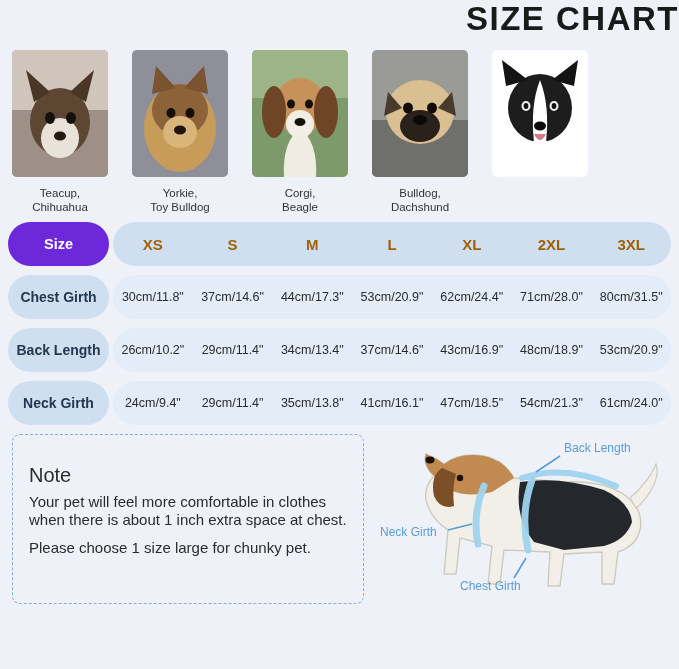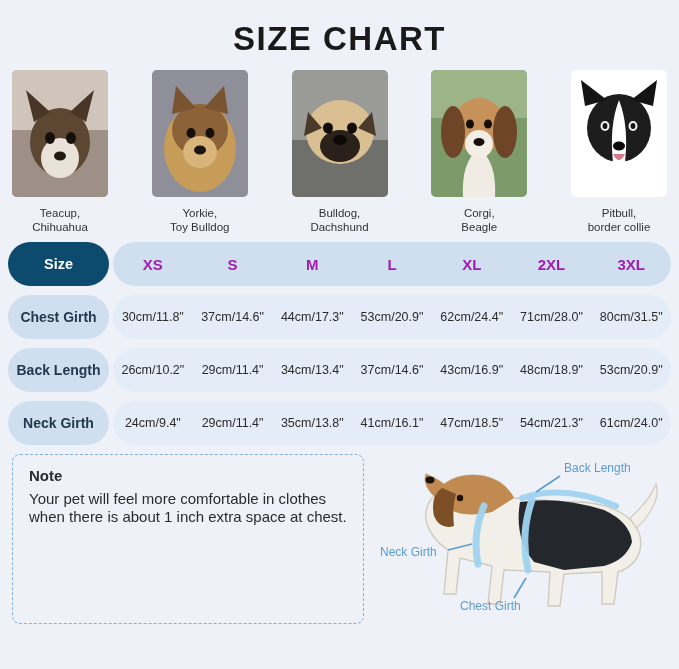--- a/index.html
+++ b/index.html
@@ -14,35 +14,34 @@
     color: #2b2b2b;
     overflow: hidden;
   }
   .page {
     position: relative;
     width: 679px;
     height: 669px;
     box-sizing: border-box;
   }
   .title {
-    text-align: center;
+    text-align: right;
     font-size: 33px;
     font-weight: bold;
     letter-spacing: 1.5px;
     color: #1a1a1a;
-    padding-top: 20px;
     padding-bottom: 12px;
   }
 
   
   .breed-row {
     display: flex;
-    justify-content: space-between;
+    justify-content: flex-start;
     padding: 0 12px;
-    gap: 8px;
+    gap: 24px;
   }
   .breed-cell {
     width: 96px;
     display: flex;
     flex-direction: column;
     align-items: center;
   }
   .photo {
     width: 96px;
     height: 127px;
@@ -78,39 +77,39 @@
     height: 44px;
     border-radius: 22px;
     display: flex;
     align-items: center;
     justify-content: center;
     font-size: 14.5px;
     font-weight: bold;
     flex: none;
   }
   .rowlabel.head {
-    background: #0c4a6e;
+    background: #6d28d9;
     color: #ffffff;
   }
   .rowlabel.sub {
     background: #cfdff0;
     color: #23384e;
     font-size: 14px;
   }
   .cells {
     display: flex;
     flex: 1;
     height: 44px;
     border-radius: 22px;
     align-items: center;
     margin-left: 4px;
   }
   .cells.head {
     background: #cfdff0;
-    color: #a21caf;
+    color: #a16207;
     font-weight: bold;
     font-size: 15px;
   }
   .cells.sub {
     background: #e4edf7;
     color: #2b2b2b;
     font-size: 12.5px;
   }
   .cell {
     flex: 1;
@@ -126,23 +125,24 @@
   }
   .note {
     width: 352px;
     border: 1.5px dashed #7fb0de;
     border-radius: 8px;
     padding: 12px 16px 10px 16px;
     box-sizing: border-box;
     min-height: 158px;
   }
   .note-title {
-    font-size: 15px;
-    font-weight: bold;
+    font-size: 20px;
+    font-weight: normal;
     margin-bottom: 6px;
+    margin-top: 17px;
   }
   .note-p {
     font-size: 15px;
     line-height: 18px;
     margin: 0 0 10px 0;
   }
   .diagram {
     flex: 1;
     position: relative;
   }
@@ -190,73 +190,71 @@
           <ellipse cx="48" cy="80" rx="6" ry="4.5" fill="#1c1410"></ellipse>
         </svg>
       </div>
       <div class="breed-label">Yorkie,
 Toy Bulldog</div>
     </div>
 
     <div class="breed-cell">
       <div class="photo">
         <svg viewBox="0 0 96 127" preserveAspectRatio="xMidYMid slice">
-          <rect width="96" height="127" fill="#9a9a96"></rect>
-          <rect y="70" width="96" height="57" fill="#6f6f6b"></rect>
-          <ellipse cx="48" cy="62" rx="34" ry="32" fill="#d9bf92"></ellipse>
-          <path d="M16 42 L12 66 L30 58 Z" fill="#4a3a2b"></path>
-          <path d="M80 42 L84 66 L66 58 Z" fill="#4a3a2b"></path>
-          <ellipse cx="48" cy="76" rx="20" ry="16" fill="#2a211a"></ellipse>
-          <ellipse cx="36" cy="58" rx="5" ry="5.5" fill="#120d09"></ellipse>
-          <ellipse cx="60" cy="58" rx="5" ry="5.5" fill="#120d09"></ellipse>
-          <ellipse cx="48" cy="70" rx="7" ry="5" fill="#0d0907"></ellipse>
-        </svg>
-      </div>
-      <div class="breed-label">Bulldog,
-Dachshund</div>
-    </div>
-
-    <div class="breed-cell">
-      <div class="photo">
-        <svg viewBox="0 0 96 127" preserveAspectRatio="xMidYMid slice">
           <rect width="96" height="127" fill="#7d9a6a"></rect>
           <rect y="0" width="96" height="48" fill="#9cb487"></rect>
           <ellipse cx="48" cy="56" rx="26" ry="28" fill="#c7915a"></ellipse>
           <ellipse cx="22" cy="62" rx="12" ry="26" fill="#6e4526"></ellipse>
           <ellipse cx="74" cy="62" rx="12" ry="26" fill="#6e4526"></ellipse>
           <path d="M48 78 Q30 92 32 127 L64 127 Q66 92 48 78 Z" fill="#f0ece4"></path>
           <ellipse cx="48" cy="74" rx="14" ry="14" fill="#f2eee6"></ellipse>
           <ellipse cx="39" cy="54" rx="4" ry="4.5" fill="#130e09"></ellipse>
           <ellipse cx="57" cy="54" rx="4" ry="4.5" fill="#130e09"></ellipse>
           <ellipse cx="48" cy="72" rx="5.5" ry="4" fill="#15100c"></ellipse>
         </svg>
       </div>
       <div class="breed-label">Corgi,
 Beagle</div>
+    </div>
+
+    <div class="breed-cell">
+      <div class="photo">
+        <svg viewBox="0 0 96 127" preserveAspectRatio="xMidYMid slice">
+          <rect width="96" height="127" fill="#9a9a96"></rect>
+          <rect y="70" width="96" height="57" fill="#6f6f6b"></rect>
+          <ellipse cx="48" cy="62" rx="34" ry="32" fill="#d9bf92"></ellipse>
+          <path d="M16 42 L12 66 L30 58 Z" fill="#4a3a2b"></path>
+          <path d="M80 42 L84 66 L66 58 Z" fill="#4a3a2b"></path>
+          <ellipse cx="48" cy="76" rx="20" ry="16" fill="#2a211a"></ellipse>
+          <ellipse cx="36" cy="58" rx="5" ry="5.5" fill="#120d09"></ellipse>
+          <ellipse cx="60" cy="58" rx="5" ry="5.5" fill="#120d09"></ellipse>
+          <ellipse cx="48" cy="70" rx="7" ry="5" fill="#0d0907"></ellipse>
+        </svg>
+      </div>
+      <div class="breed-label">Bulldog,
+Dachshund</div>
     </div>
 
     <div class="breed-cell">
       <div class="photo">
         <svg viewBox="0 0 96 127" preserveAspectRatio="xMidYMid slice">
           <rect width="96" height="127" fill="#ffffff"></rect>
           <ellipse cx="48" cy="58" rx="32" ry="34" fill="#1d1d1d"></ellipse>
           <path d="M14 36 L10 10 L36 30 Z" fill="#141414"></path>
           <path d="M82 36 L86 10 L60 30 Z" fill="#141414"></path>
           <path d="M48 30 Q38 56 42 92 L54 92 Q58 56 48 30 Z" fill="#ffffff"></path>
           <path d="M48 86 Q26 100 28 127 L68 127 Q70 100 48 86 Z" fill="#ffffff"></path>
           <ellipse cx="34" cy="56" rx="4.5" ry="5" fill="#f0f0f0"></ellipse>
           <ellipse cx="62" cy="56" rx="4.5" ry="5" fill="#f0f0f0"></ellipse>
           <ellipse cx="34" cy="56" rx="2.4" ry="3" fill="#141414"></ellipse>
           <ellipse cx="62" cy="56" rx="2.4" ry="3" fill="#141414"></ellipse>
           <ellipse cx="48" cy="76" rx="6" ry="4.5" fill="#0a0a0a"></ellipse>
           <path d="M42 84 Q48 96 54 84 Z" fill="#d77a88"></path>
         </svg>
       </div>
-      <div class="breed-label">Pitbull,
-border collie</div>
     </div>
 
 
   </div>
 
   <div class="table">
 
     <div class="trow">
       <div class="rowlabel head">Size</div>
       <div class="cells head">
@@ -309,20 +307,21 @@
       </div>
     </div>
 
   </div>
 
   <div class="bottom">
 
     <div class="note">
       <div class="note-title">Note</div>
       <p class="note-p">Your pet will feel more comfortable in clothes when there is about 1 inch extra space at chest.</p>
+      <p class="note-p">Please choose 1 size large for chunky pet.</p>
     </div>
 
     <div class="diagram">
       <svg viewBox="0 0 300 170" width="300" height="170">
 
         <path d="M70 42 Q58 30 62 20 Q72 24 80 30 Q96 18 120 22 Q140 26 150 44
                  L200 48 Q240 46 262 62 Q280 76 276 96 Q272 112 254 118
                  L250 150 L238 150 L238 118 L200 120 L196 152 L184 152 L186 118
                  L140 116 L136 150 L124 150 L128 112 L96 104 L92 140 L80 140
                  L84 96 Q66 84 62 66 Q60 52 70 42 Z" fill="#f2efe8" stroke="#cfcabf" stroke-width="1.4"></path>

